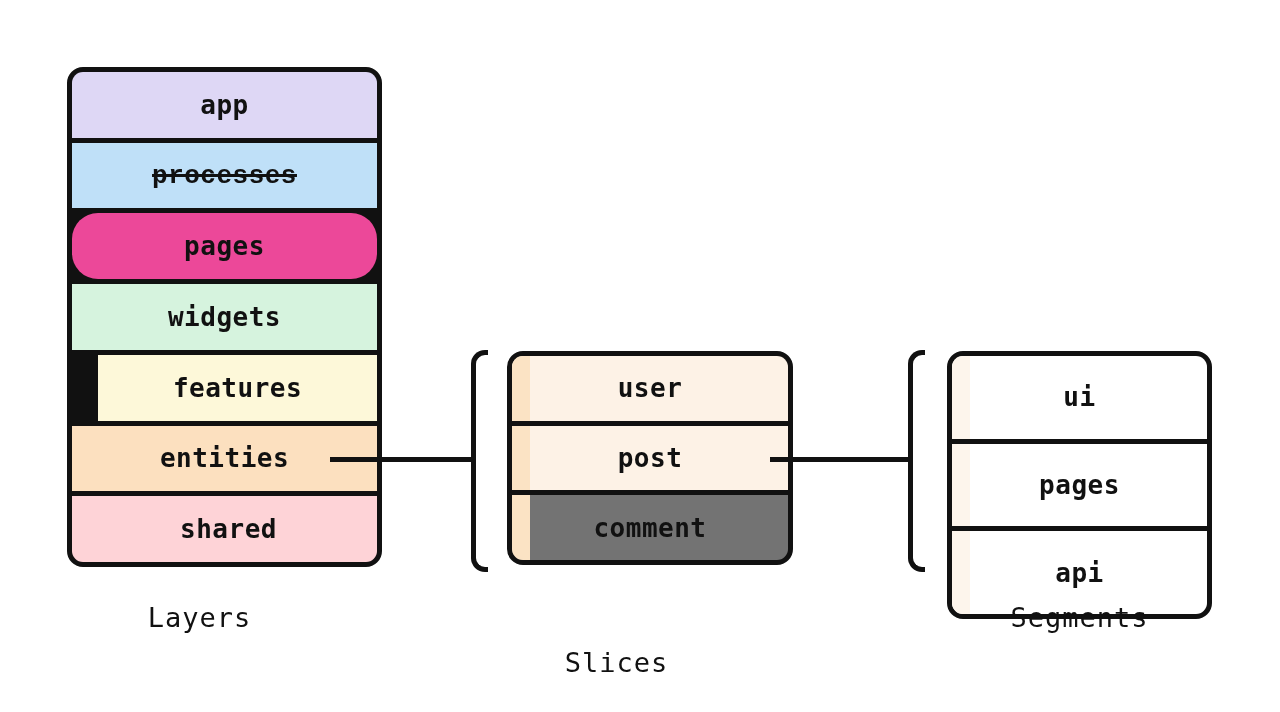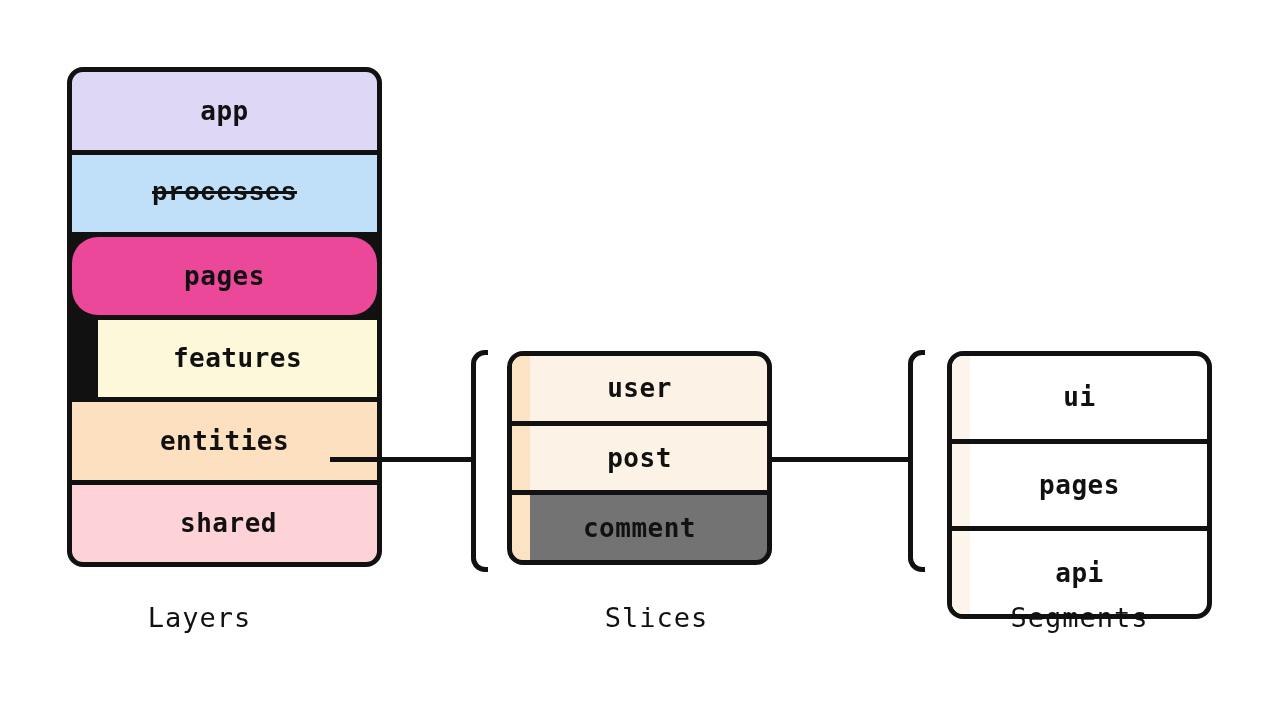--- a/index.html
+++ b/index.html
@@ -16,21 +16,21 @@
     position: absolute;
     display: flex;
     flex-direction: column;
     gap: 5px;
     background: #111111;           
     border: 5px solid #111111;
     border-radius: 16px;
     overflow: hidden;
   }
   #layers-stack  { left: 67px;  top: 67px;  width: 315px; height: 500px; }
-  #slices-stack  { left: 507px; top: 351px; width: 265px; height: 214px; }
+  #slices-stack  { left: 507px; top: 351px; width: 286px; height: 214px; }
   #segments-stack{ left: 947px; top: 351px; width: 265px; height: 268px; }
 
   .row {
     position: relative;
     flex: 1;
     display: flex;
     align-items: center;
     justify-content: center;
     font-weight: 700;
     font-size: 26px;
@@ -77,35 +77,38 @@
   .group-label {
     position: absolute;
     top: 602px;
     width: 265px;
     text-align: center;
     font-size: 27px;
     font-weight: 500;
     letter-spacing: 1px;
   }
   #label-layers   { left: 67px; }
-  #label-slices   { left: 524px; }
+  #label-slices   { left: 484px; margin-top: 45px; }
   #label-segments { left: 947px; }
 </style>
 </head>
 <body>
 
 <div class="stack" id="layers-stack">
   <div class="row" style="background-color: rgb(222, 215, 245);">
     <span class="label">app</span>
   </div>
   <div class="row strike" style="background-color: rgb(191, 224, 248); font-family: Liberation Mono, monospace;">
     <span class="label">processes</span>
   </div>
   <div class="row" style="background-color: #ec4899; border-radius: 26px;">
     <span class="label">pages</span>
+  </div>
+  <div class="row" style="background-color: rgb(214, 243, 222);">
+    <span class="label">widgets</span>
   </div>
   <div class="row" style="background-color: rgb(253, 248, 217); margin-left: 26px;">
     <span class="label">features</span>
   </div>
   <div class="row" style="background-color: rgb(252, 224, 191);">
     <span class="label">entities</span>
   </div>
   <div class="row" style="background-color: rgb(254, 211, 215); padding-left: 8px;">
     <span class="label">shared</span>
   </div>

